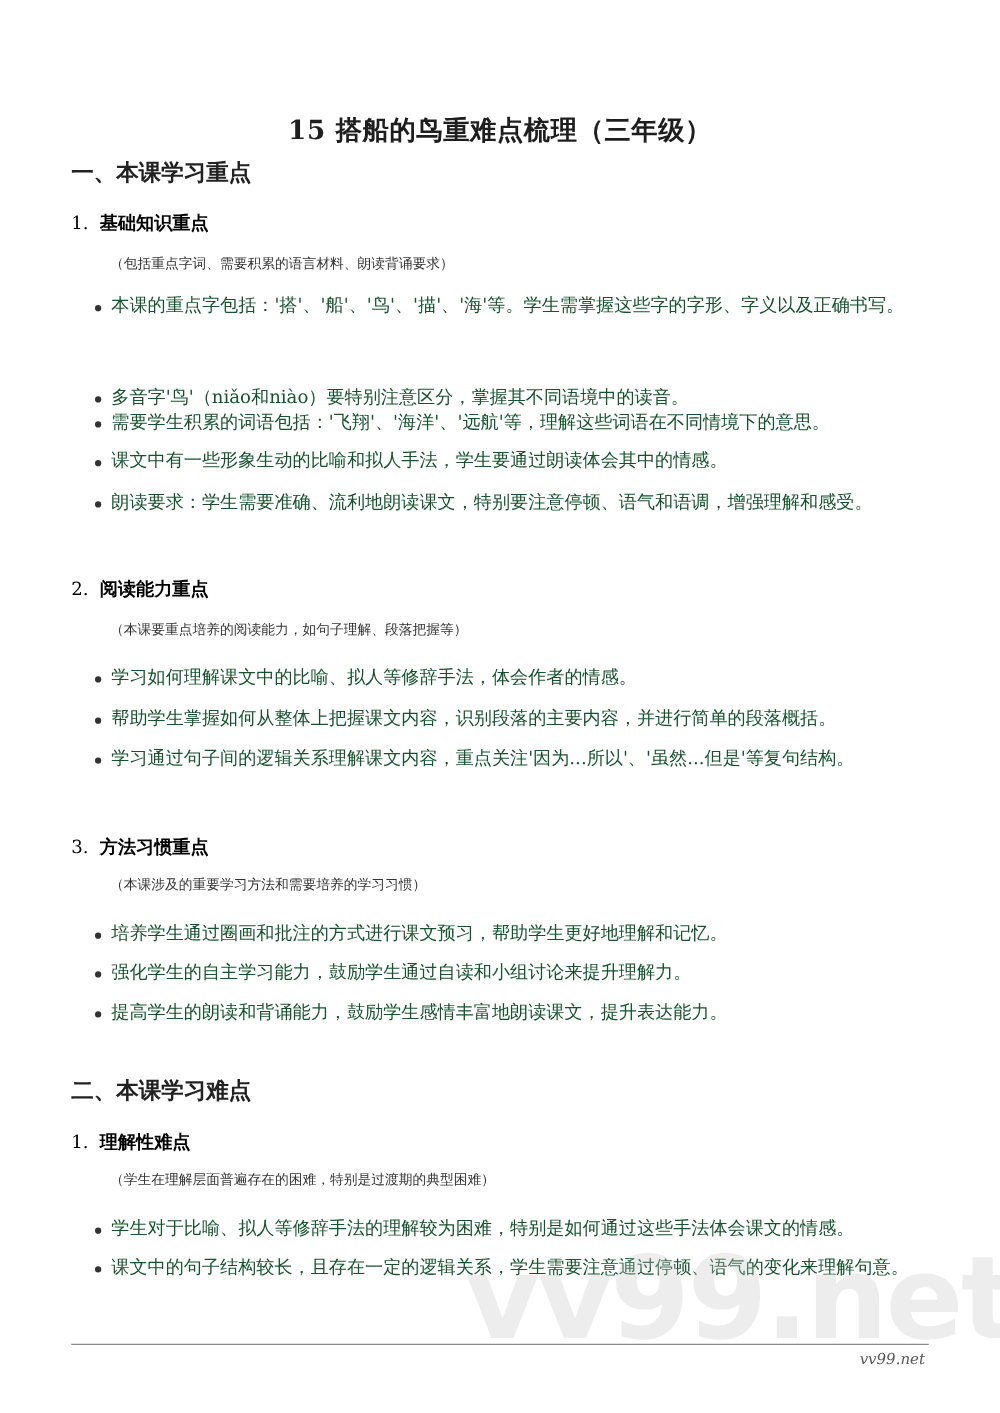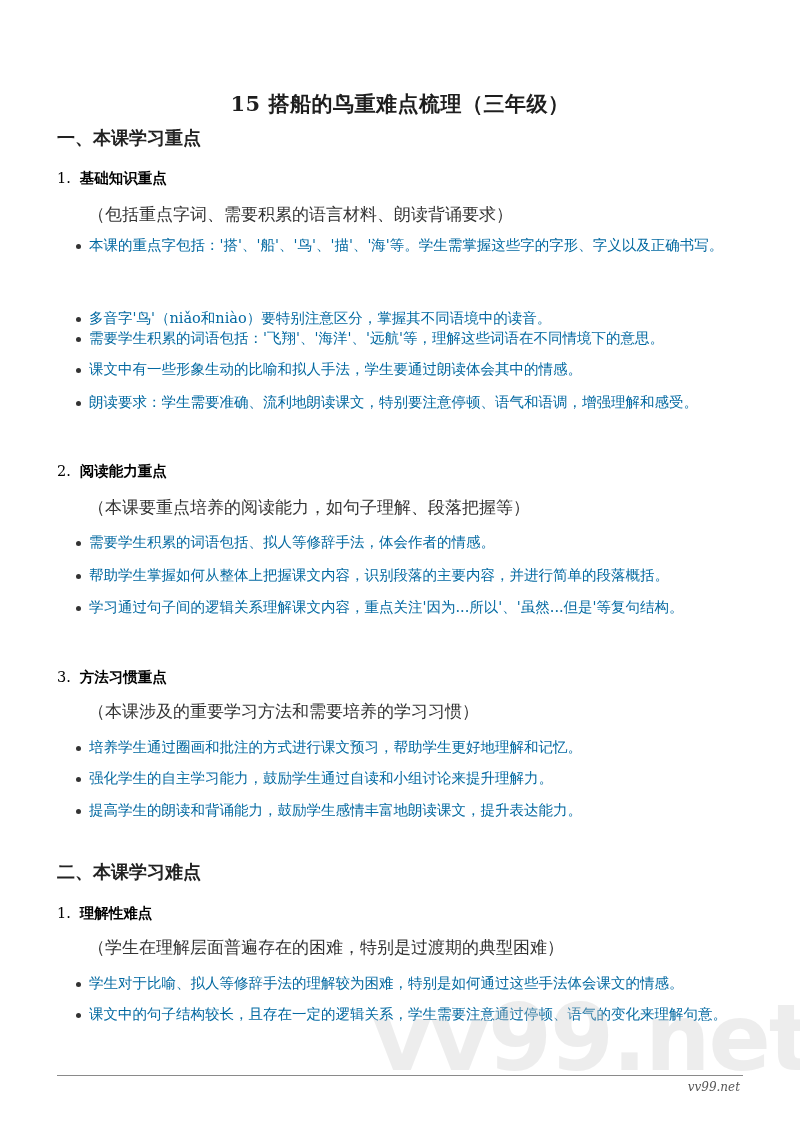--- a/index.html
+++ b/index.html
@@ -14,23 +14,23 @@
     }
     .h1 {
       position: absolute; left: 57px; font-size: 18px; font-weight: bold; color: #222;
       font-family: "DejaVu Sans", "Liberation Sans", sans-serif;
     }
     .h2 {
       position: absolute; left: 57px; font-size: 14.5px; font-weight: bold; color: #000000;
       font-family: "DejaVu Sans", "Liberation Sans", sans-serif;
     }
     .h2 .num { font-family: "DejaVu Serif", "Liberation Serif", serif; font-weight: normal; margin-right: 9px; }
-    .note { position: absolute; left: 88px; font-size: 17px; color: #333; }
+    .note { position: absolute; left: 88px; font-size: 11px; color: #333; }
     .bullet {
-      position: absolute; left: 74px; width: 670px; font-size: 14.5px; line-height: 25px; color: #0369a1;
+      position: absolute; left: 74px; width: 670px; font-size: 14.5px; line-height: 25px; color: #14532d;
       padding-left: 15px; box-sizing: border-box;
     }
     .bullet::before {
       content: ""; position: absolute; left: 2px; top: 11px; width: 5px; height: 5px; border-radius: 50%; background: #333;
     }
     .rule { position: absolute; left: 57px; top: 1075px; width: 686px; height: 1px; background: #8a8a8a; }
     .footer {
       position: absolute; right: 60px; top: 1080px; font-size: 12px; font-style: italic; color: #555;
     }
     .watermark {
@@ -56,21 +56,21 @@
   <div class="bullet" style="top:306px;">多音字'鸟'（niǎo和niào）要特别注意区分，掌握其不同语境中的读音。</div>
   <div class="bullet" style="top:326px;">需要学生积累的词语包括：'飞翔'、'海洋'、'远航'等，理解这些词语在不同情境下的意思。</div>
   <div class="bullet" style="top:357px;">课文中有一些形象生动的比喻和拟人手法，学生要通过朗读体会其中的情感。</div>
   <div class="bullet" style="top:390px;">朗读要求：学生需要准确、流利地朗读课文，特别要注意停顿、语气和语调，增强理解和感受。</div>
 
   <div class="h2" style="top:462px;">
     <span class="num">2.</span><span>阅读能力重点</span>
   </div>
   <div class="note" style="top:496px;">（本课要重点培养的阅读能力，如句子理解、段落把握等）</div>
 
-  <div class="bullet" style="top:530px;">需要学生积累的词语包括、拟人等修辞手法，体会作者的情感。</div>
+  <div class="bullet" style="top:530px;">学习如何理解课文中的比喻、拟人等修辞手法，体会作者的情感。</div>
   <div class="bullet" style="top:563px;">帮助学生掌握如何从整体上把握课文内容，识别段落的主要内容，并进行简单的段落概括。</div>
   <div class="bullet" style="top:595px;">学习通过句子间的逻辑关系理解课文内容，重点关注'因为...所以'、'虽然...但是'等复句结构。</div>
 
   <div class="h2" style="top:668px;">
     <span class="num">3.</span><span>方法习惯重点</span>
   </div>
   <div class="note" style="top:700px;">（本课涉及的重要学习方法和需要培养的学习习惯）</div>
 
   <div class="bullet" style="top:766px;">强化学生的自主学习能力，鼓励学生通过自读和小组讨论来提升理解力。</div>
   <div class="bullet" style="top:735px;">培养学生通过圈画和批注的方式进行课文预习，帮助学生更好地理解和记忆。</div>

